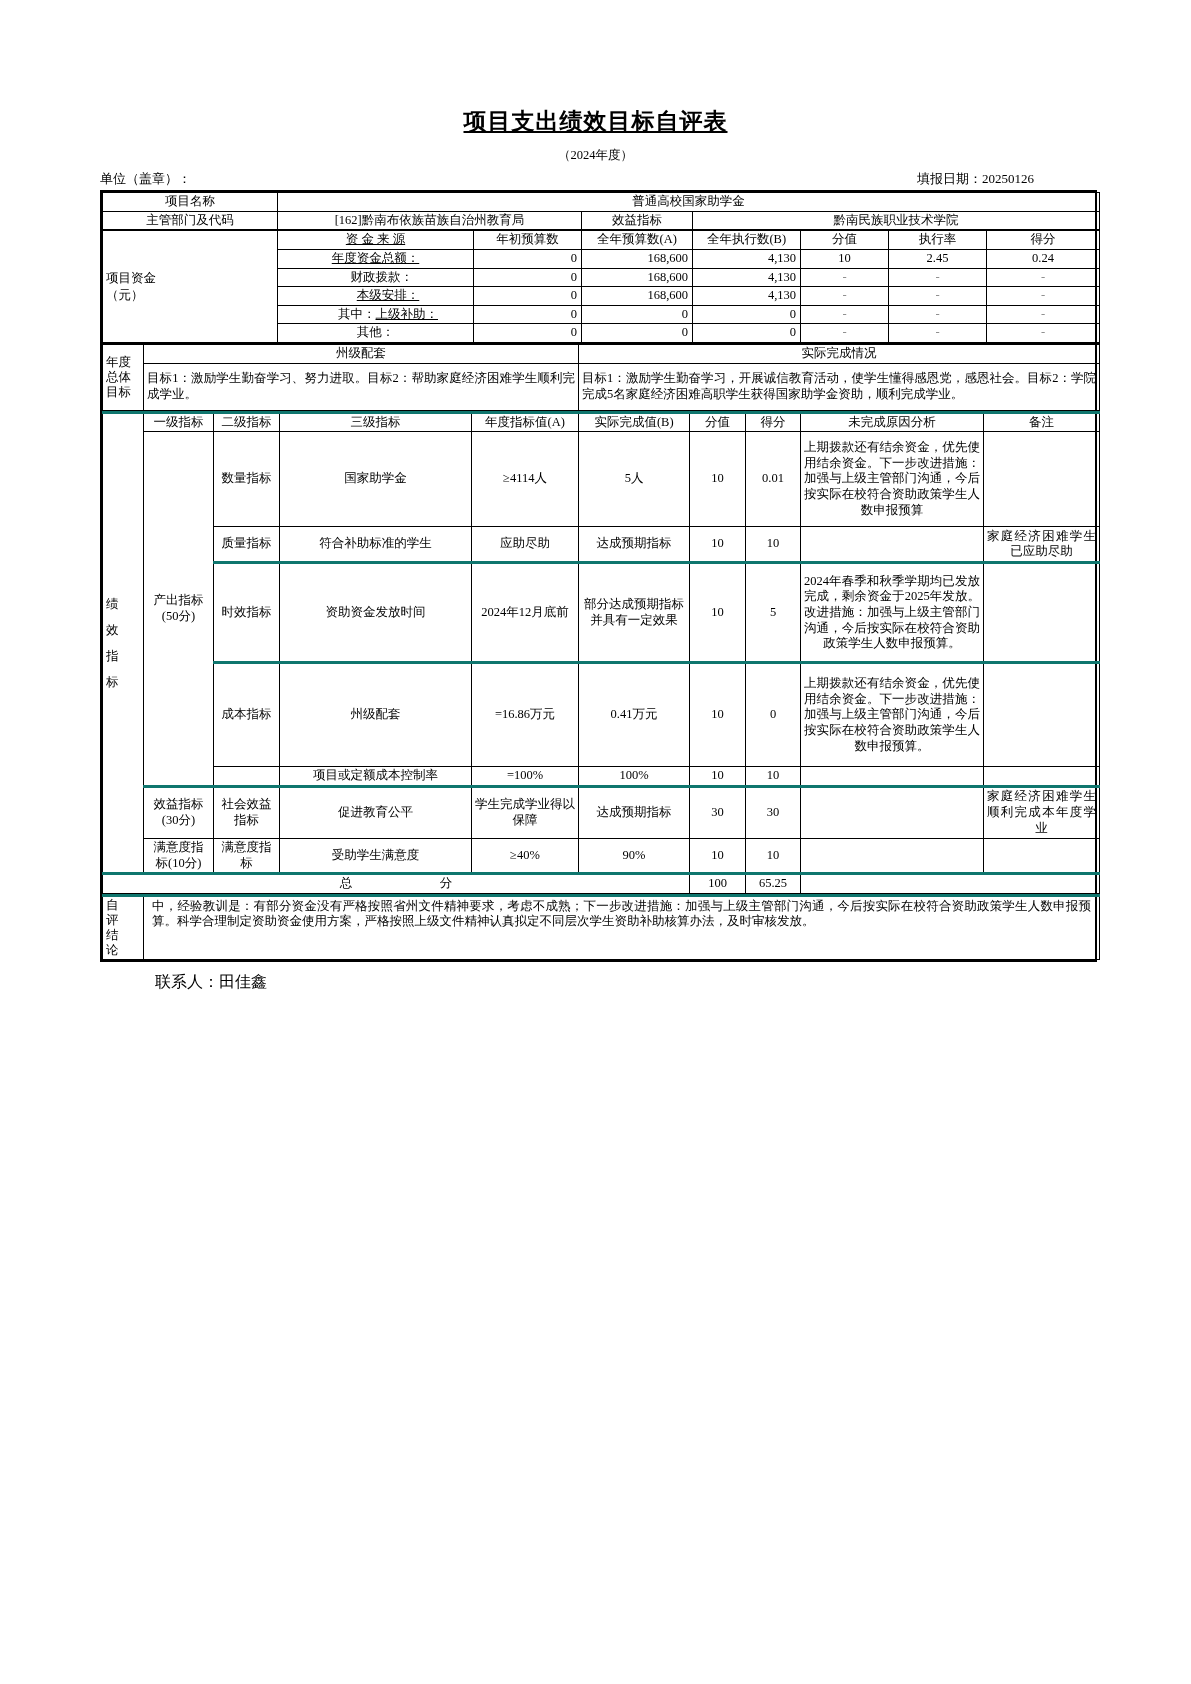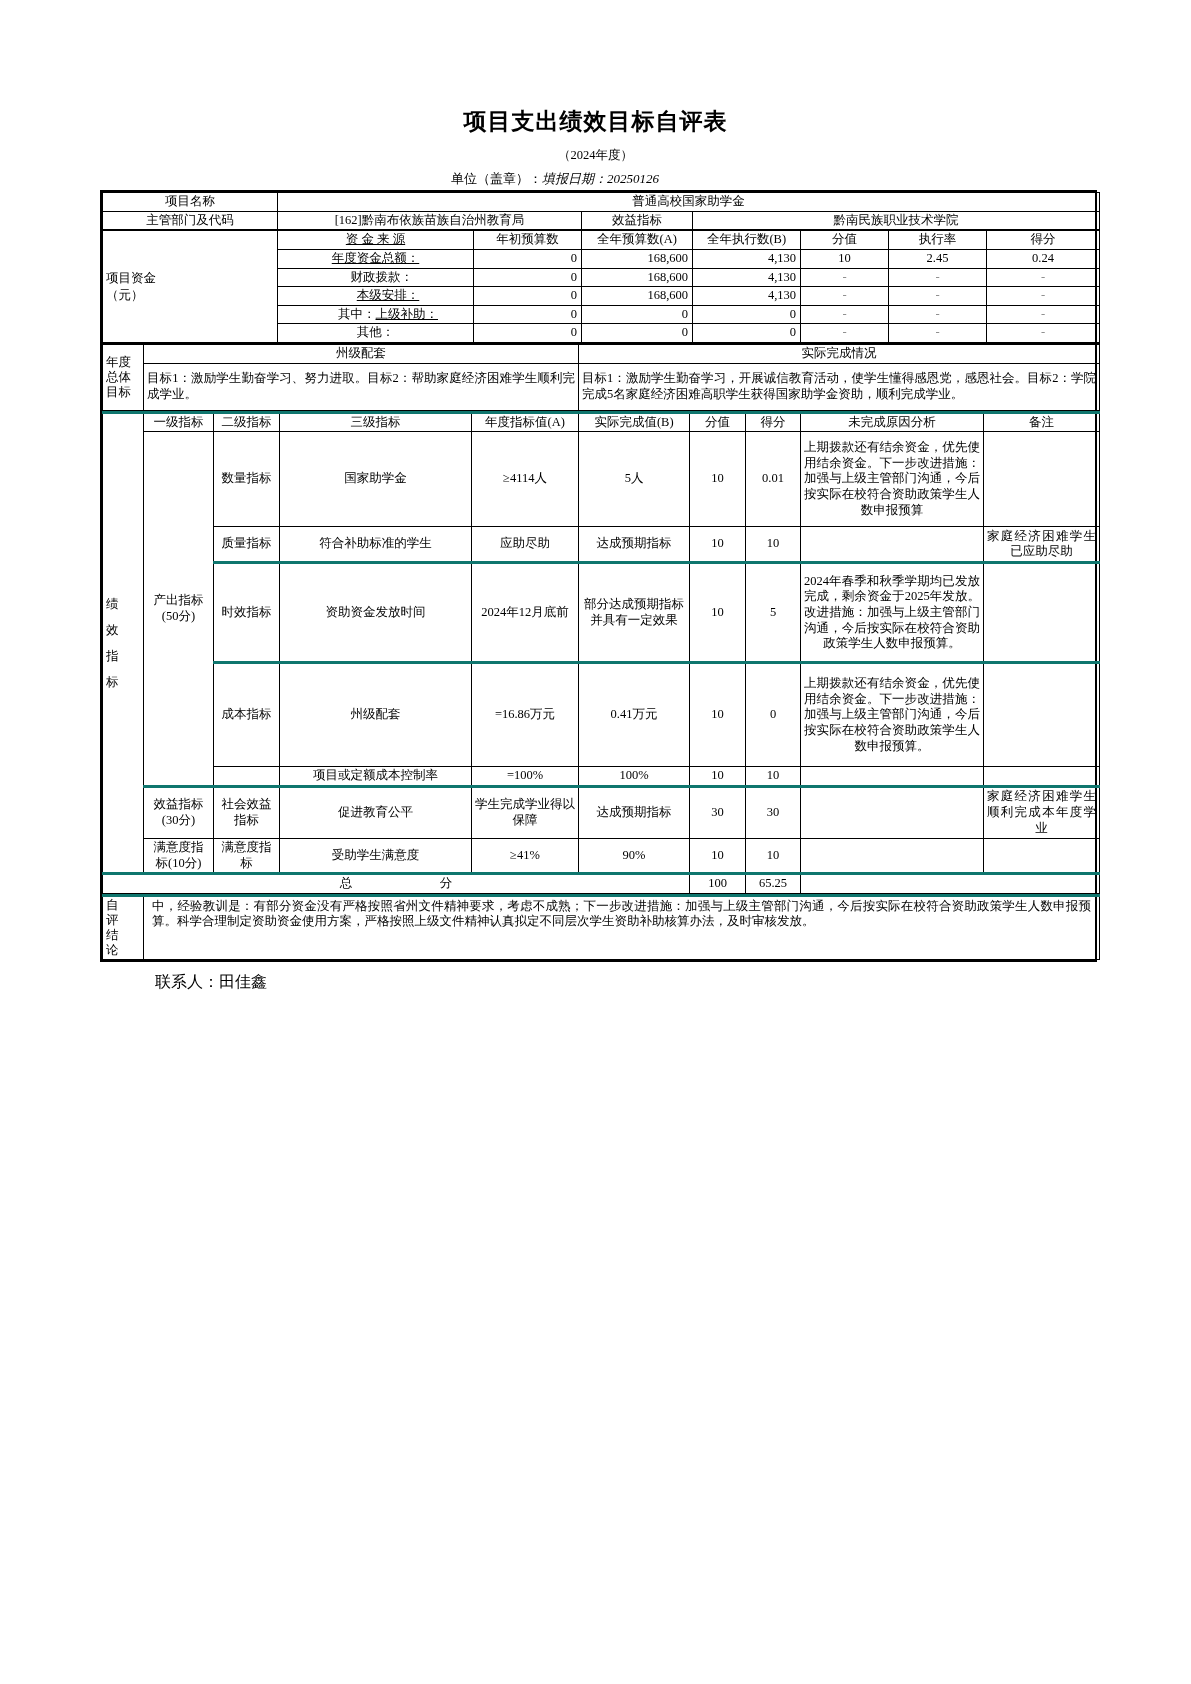--- a/index.html
+++ b/index.html
@@ -3,28 +3,28 @@
 <meta charset="utf-8">
 <style>
   html,body{margin:0;padding:0;background:#fff;}
   .page{
     position:relative;width:1191px;height:1684px;background:#ffffff;
     font-family:"Liberation Serif","DejaVu Serif",serif;color:#000;
     overflow:hidden;
   }
   .doc-title{
     padding-top:106px;text-align:center;font-family:"Liberation Sans","DejaVu Sans",sans-serif;
-    font-weight:bold;font-size:23px;letter-spacing:1px;
+    font-weight:bold;font-size:23px;letter-spacing:1px;text-decoration:underline;
   }
   .doc-subtitle{text-align:center;font-size:12.5px;margin-top:10px;}
   .meta-row{
-    width:997px;margin:6px 0 2px 100px;display:flex;justify-content:center;
+    width:997px;margin:6px 0 2px 100px;display:flex;justify-content:space-between;
     font-size:13px;
   }
-  .meta-right{margin-right:87px;font-style:italic;}
+  .meta-right{margin-right:63px;}
   .tbl-wrap{width:997px;margin-left:100px;border:2px solid #000;box-sizing:border-box;}
   table{border-collapse:collapse;width:100%;table-layout:fixed;}
   td{border:1px solid #000;font-size:12.5px;line-height:1.25;padding:1px 3px;
      vertical-align:middle;word-break:break-all;overflow:hidden;}
   tr.thick > td{border-top:3px solid #0f766e;}
   tr.thick2 > td{border-top:2px solid #000;}
   .c{text-align:center;}
   .l{text-align:center;}
   .r{text-align:right;padding-right:4px;}
   .jc{text-align:justify;text-align-last:center;}
@@ -283,21 +283,21 @@
       <tr style="height:30px">
         <td class="c">
           <div>满意度指</div>
           <div>标(10分)</div>
         </td>
         <td class="c">
           <div>满意度指</div>
           <div>标</div>
         </td>
         <td class="l">受助学生满意度</td>
-        <td class="c">≥41%</td>
+        <td class="c">≥40%</td>
         <td class="c">90%</td>
         <td class="c">10</td>
         <td class="c">10</td>
         <td class="jc"></td>
         <td class="jc"></td>
       </tr>
       <tr class="thick" style="height:17px">
         <td class="c" colspan="6">总　　　　　　　分</td>
         <td class="c">100</td>
         <td class="c">65.25</td>

